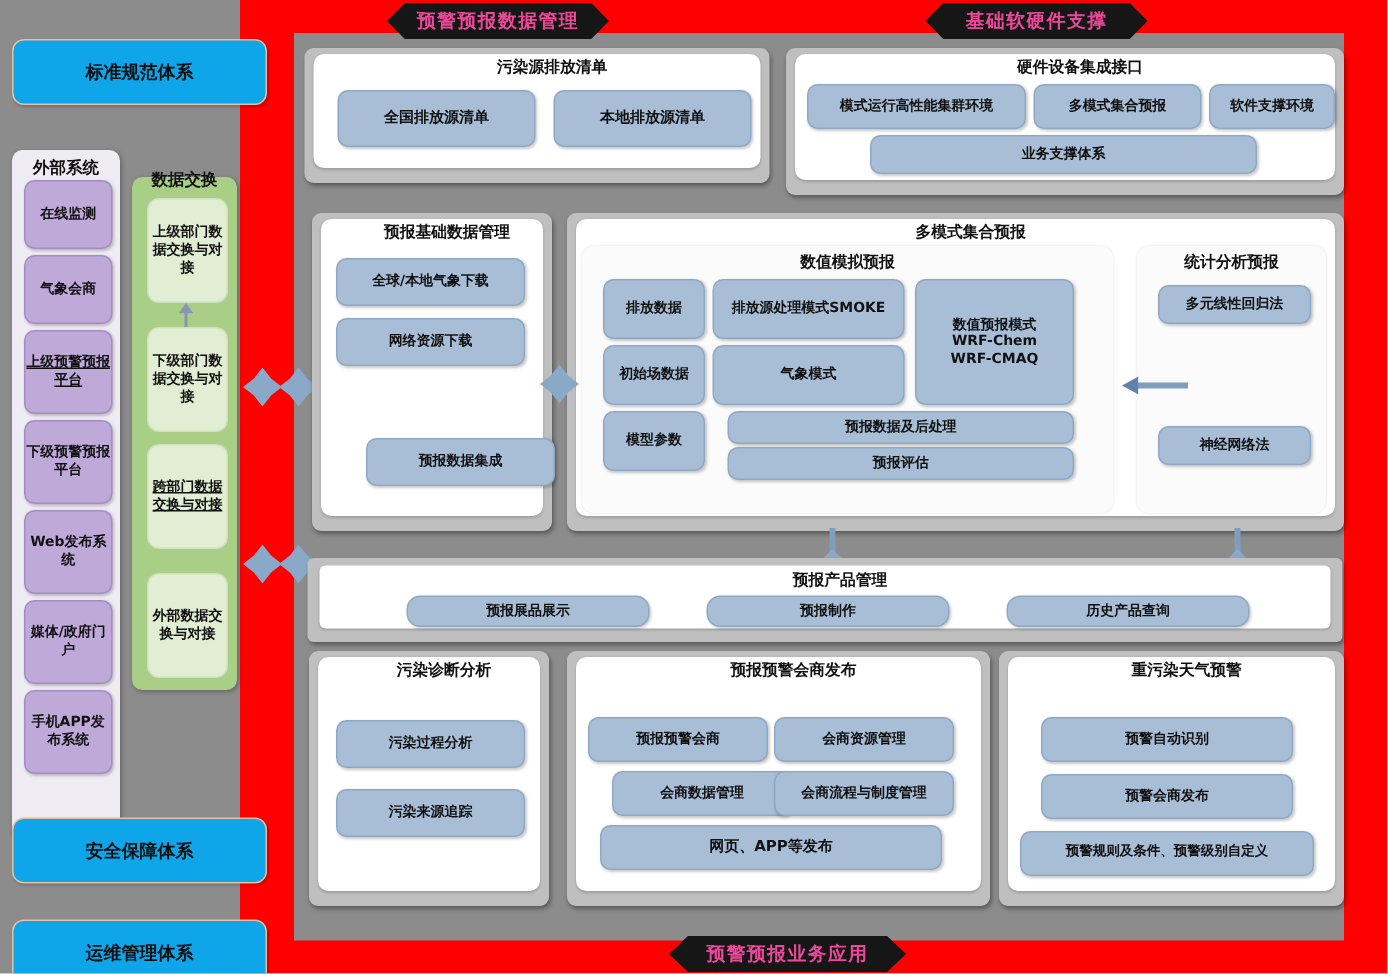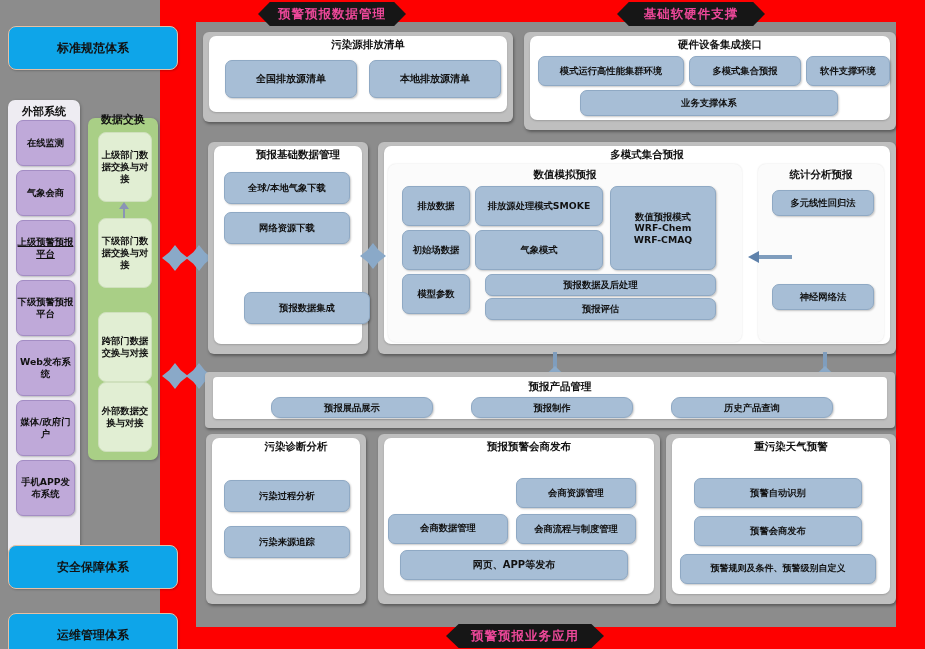--- a/index.html
+++ b/index.html
@@ -87,21 +87,21 @@
   <div class="purple" style="top:220px;height:54px;text-decoration:underline;">上级预警预报平台</div>
   <div class="purple" style="top:280px;height:54px;">下级预警预报平台</div>
   <div class="purple" style="top:340px;height:54px;">Web发布系统</div>
   <div class="purple" style="top:400px;height:54px;">媒体/政府门户</div>
   <div class="purple" style="top:460px;height:54px;">手机APP发布系统</div>
 
   <div id="dx-col"></div>
   <div id="dx-title">数据交换</div>
   <div class="green" style="top:132px;height:68px;">上级部门数据交换与对接</div>
   <div class="green" style="top:218px;height:68px;">下级部门数据交换与对接</div>
-  <div class="green" style="top:312px;height:68px;">跨部门数据交换与对接</div>
+  <div class="green" style="top:296px;height:68px;text-decoration:underline;">跨部门数据交换与对接</div>
   <div class="green" style="top:382px;height:68px;">外部数据交换与对接</div>
   <div class="arrow-up" style="left:119px;top:202px;height:16px;">
     <div class="shaft"></div>
       <div class="head"></div>
   </div>
 
   <div class="tan" style="left:8px;top:545px;width:168px;height:42px;">安全保障体系</div>
   <div class="tan" style="left:8px;top:592px;width:168px;height:42px;margin-top:21px;">运维管理体系</div>
 
   <div class="diamond" style="left:162px;top:245px;"></div>
@@ -189,22 +189,23 @@
   <div class="panel" style="left:206px;top:434px;width:160px;height:170px;">
     <div class="inner"></div>
     <div class="panel-title">污染诊断分析</div>
     <div class="bbox small" style="left:18px;top:46px;width:124px;height:30px;">污染过程分析</div>
     <div class="bbox small" style="left:18px;top:92px;width:124px;height:30px;">污染来源追踪</div>
   </div>
 
   <div class="panel" style="left:378px;top:434px;width:282px;height:170px;">
     <div class="inner"></div>
     <div class="panel-title">预报预警会商发布</div>
+    <div class="bbox small" style="left:14px;top:44px;width:118px;height:28px;">预报预警会商</div>
     <div class="bbox small" style="left:138px;top:44px;width:118px;height:28px;">会商资源管理</div>
-    <div class="bbox small" style="left:10px;top:80px;width:118px;height:28px;font-family:Liberation Serif, serif;">会商数据管理</div>
+    <div class="bbox small" style="left:30px;top:80px;width:118px;height:28px;">会商数据管理</div>
     <div class="bbox small" style="left:138px;top:80px;width:118px;height:28px;">会商流程与制度管理</div>
     <div class="bbox small" style="left:22px;top:116px;width:226px;height:28px;font-size:10px;">网页、APP等发布</div>
   </div>
 
   <div class="panel" style="left:666px;top:434px;width:230px;height:170px;">
     <div class="inner"></div>
     <div class="panel-title">重污染天气预警</div>
     <div class="bbox small" style="left:28px;top:44px;width:166px;height:28px;">预警自动识别</div>
     <div class="bbox small" style="left:28px;top:82px;width:166px;height:28px;">预警会商发布</div>
     <div class="bbox small" style="left:14px;top:120px;width:194px;height:28px;font-size:9px;">预警规则及条件、预警级别自定义</div>

